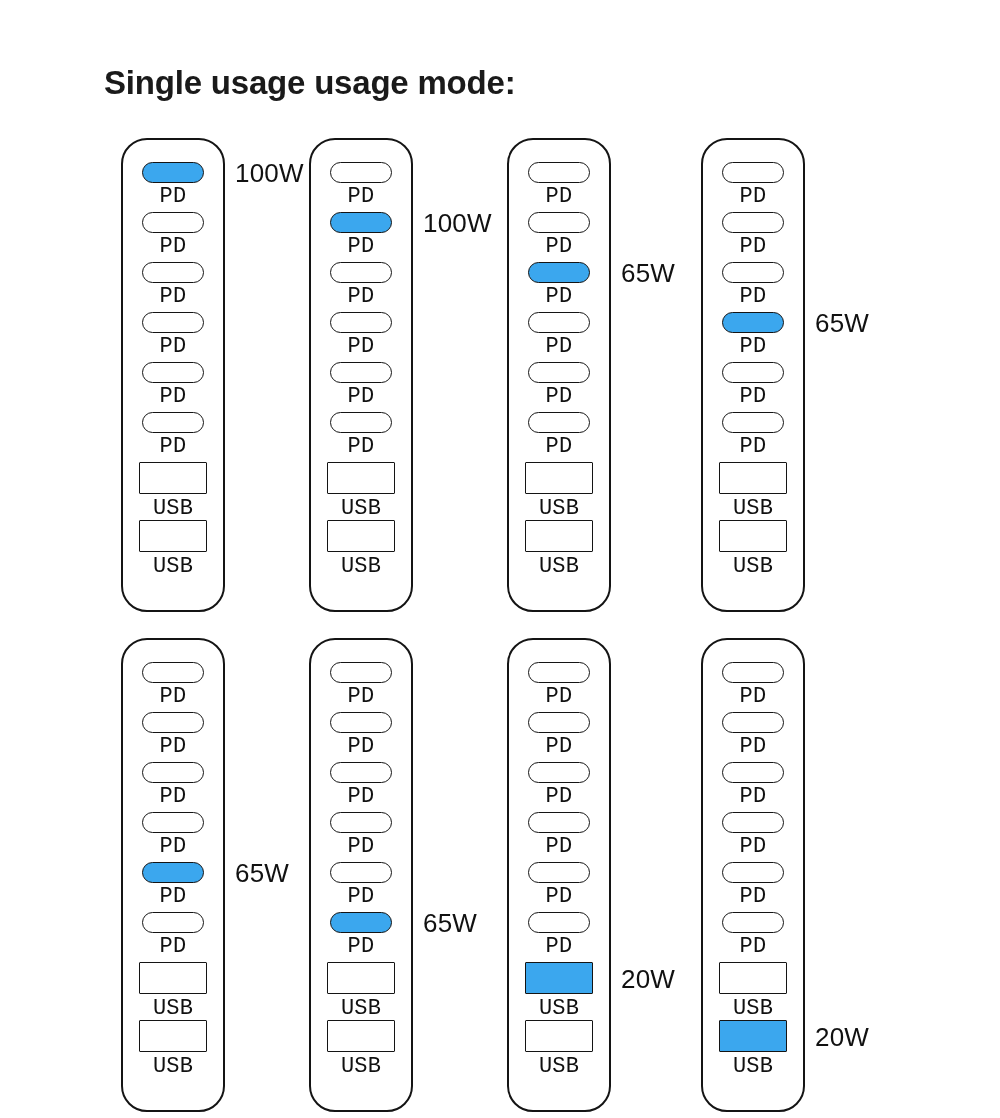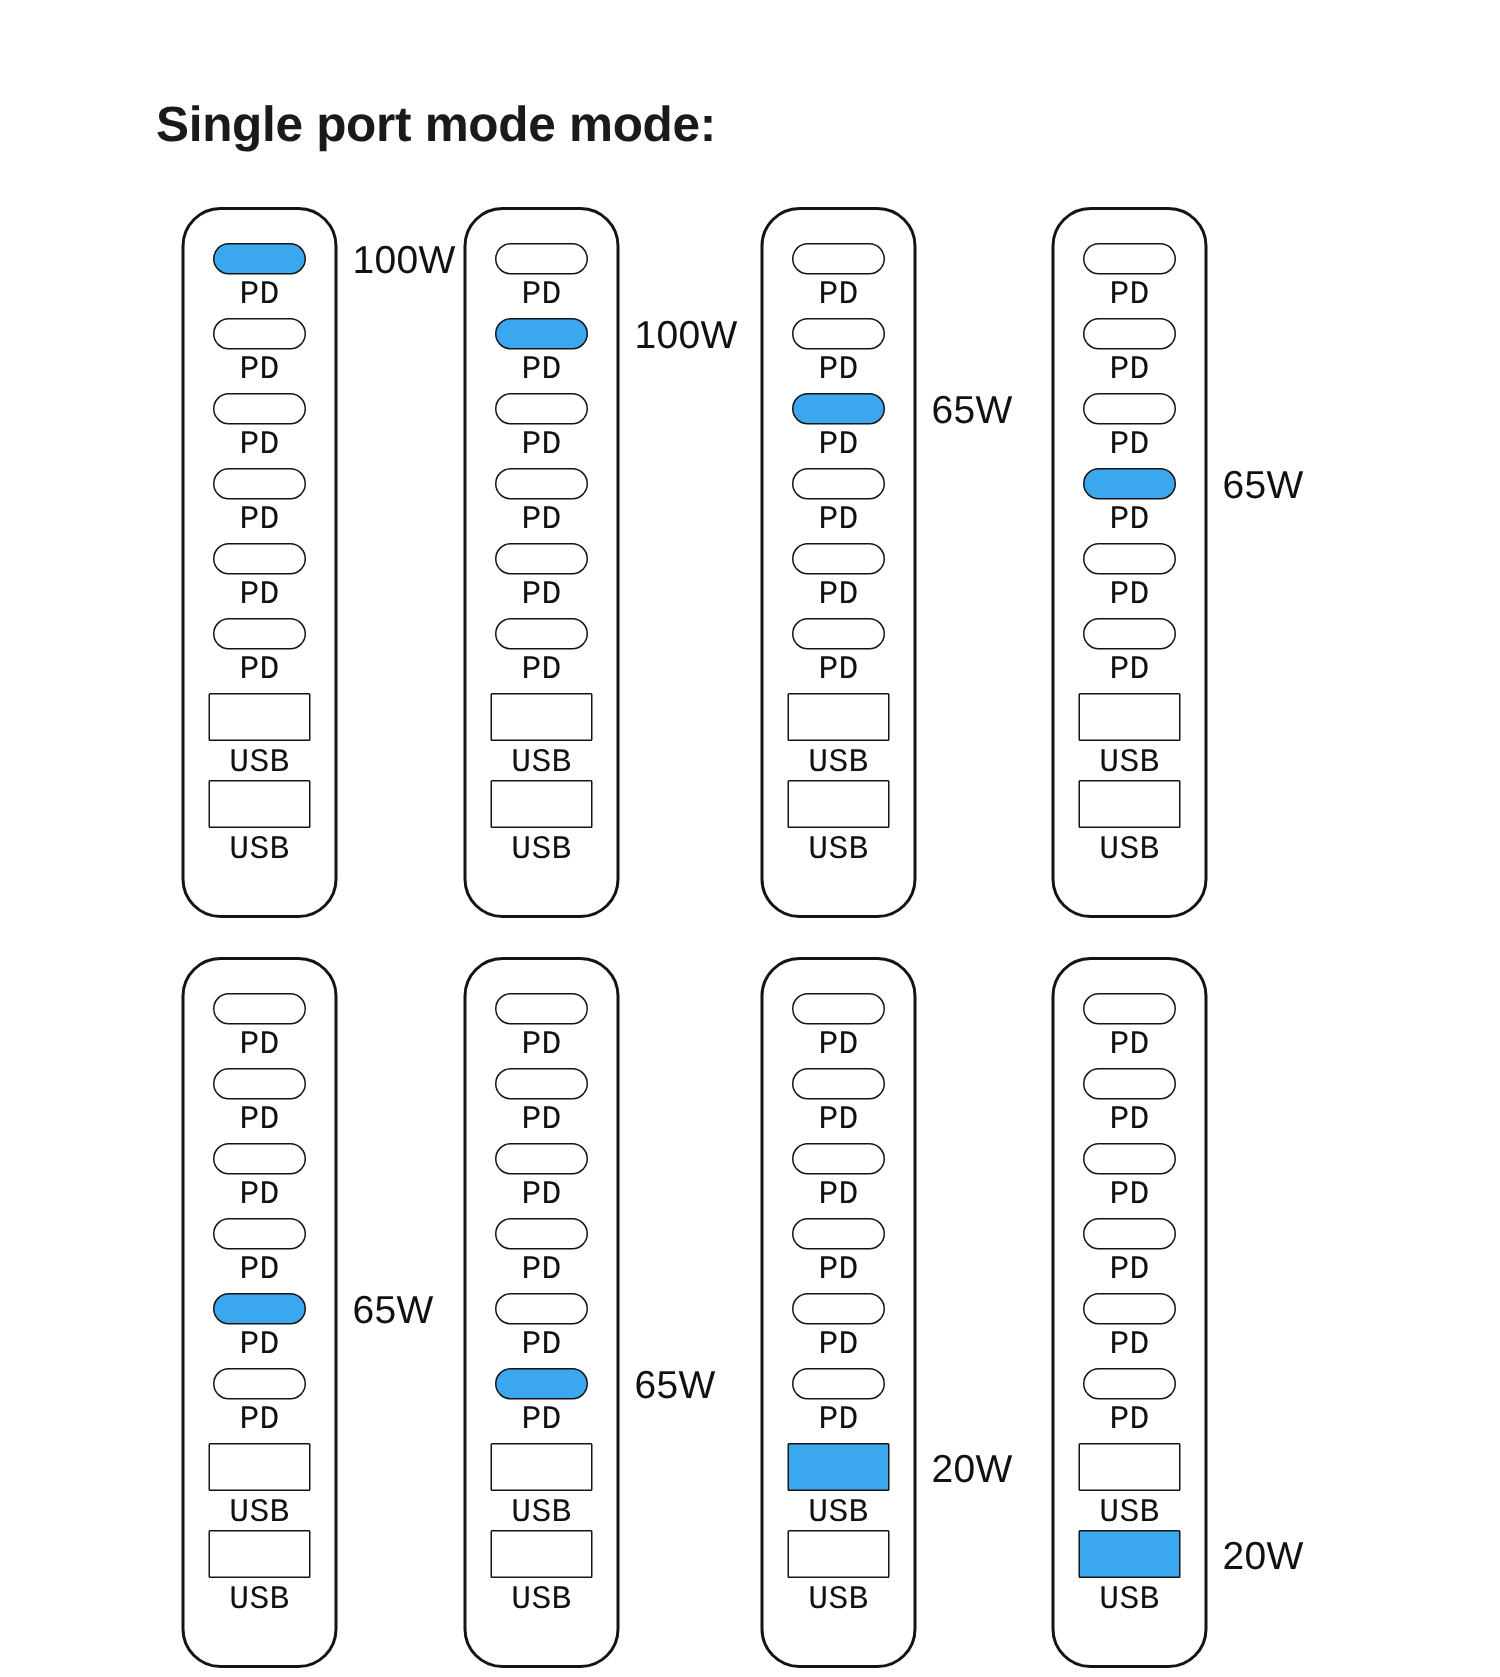--- a/index.html
+++ b/index.html
@@ -116,21 +116,21 @@
     left: 112px;
     font-size: 26px;
     color: #111111;
     white-space: nowrap;
     letter-spacing: 0.2px;
   }
 </style>
 </head>
 <body>
 
-<h1 id="page-title">Single port mode mode:</h1>
+<h1 id="page-title">Single usage usage mode:</h1>
 
 <div id="device-grid">
     <div class="device-row">
       <div class="device col-0">
         <div class="watt-label" style="top: 17.5px;">100W</div>
         <div class="port-stack">
           <div class="port-group pd">
             <div class="port-shape active" title="PD"></div>
             <div class="port-label">PD</div>
           </div>

